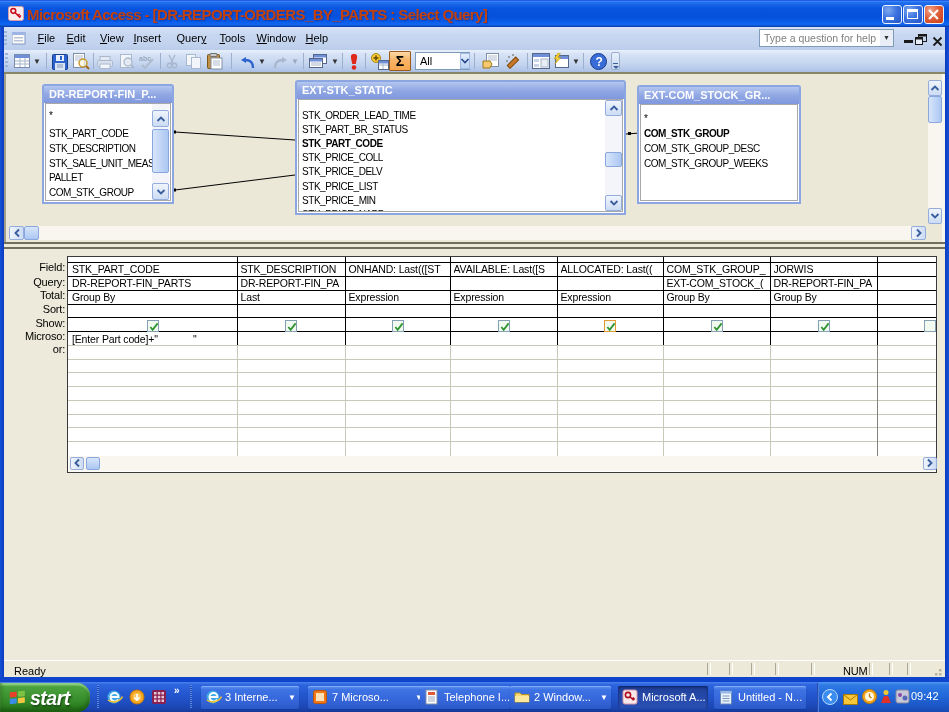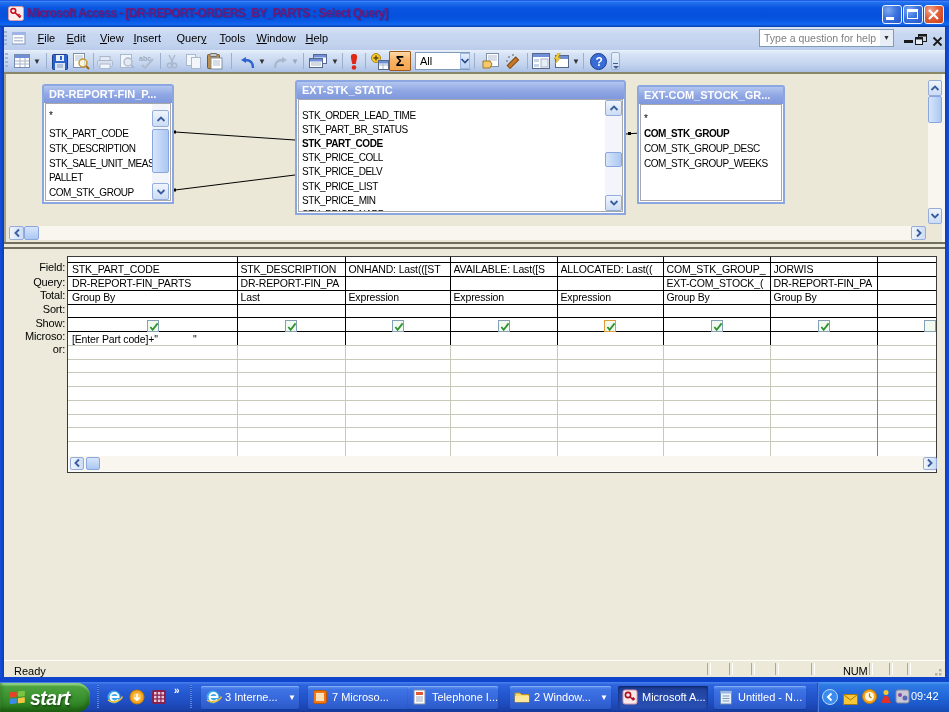--- a/index.html
+++ b/index.html
@@ -1,19 +1,19 @@
 <!DOCTYPE html>
 <html><head><meta charset="utf-8">
 <style>
 html,body{margin:0;padding:0}
 #scr{position:relative;width:949px;height:712px;overflow:hidden;background:#ECE9D8;font-family:"Liberation Sans",sans-serif;-webkit-font-smoothing:antialiased}
 .ab{position:absolute}
 
 #titlebar{left:0;top:0;width:949px;height:27px;background:linear-gradient(180deg,#0831D9 0%,#3E8DF8 4%,#2270EE 9%,#0A55E0 30%,#0550DC 60%,#0A5BE8 80%,#1168F2 90%,#0D50C8 96%,#0639A8 100%)}
-#titletxt{left:27px;top:6px;color:#701a75;font-size:12px;font-weight:bold;letter-spacing:-0.6px;text-shadow:1px 1px 1px #00228866}
+#titletxt{left:27px;top:6px;color:#c2410c;font-size:15px;font-weight:bold;letter-spacing:-0.6px;text-shadow:1px 1px 1px #00228866}
 .wbtn{top:5px;width:20px;height:19px;border-radius:3px;border:1px solid #eaf3ff;box-sizing:border-box}
 .wbtn.blue{background:radial-gradient(circle at 30% 25%,#7FA9EF 0%,#3D74E0 45%,#2254C8 100%)}
 .wbtn.red{background:radial-gradient(circle at 30% 25%,#F2A48C 0%,#E0603A 45%,#C83C16 100%)}
 
 #menubar{left:0;top:27px;width:949px;height:23px;background:linear-gradient(180deg,#D8E3F5 0%,#C9D8F1 30%,#C2D3EE 75%,#BACCEA 100%)}
 .mitem{top:32.3px;font-size:11px;color:#000}
 .mitem u{text-decoration:underline}
 #qbox{left:759px;top:29px;width:135px;height:18px;background:#fff;border:1px solid #7F9DB9;box-sizing:border-box;font-size:10.5px;color:#808080;line-height:16px;padding-left:4px;white-space:nowrap;overflow:hidden}
 #qboxarr{left:880px;top:30px;width:13px;height:16px;background:#E9EDF6;color:#333;font-size:7px;text-align:center;line-height:16px}
 
@@ -311,21 +311,21 @@
     <div class="ab thumb" style="left:0;top:52px;width:17px;height:15px"></div>
     <div class="ab sb" style="left:0;bottom:0;width:17px;height:16px">
             <svg style="position:absolute;left:50%;top:50%;transform:translate(-50%,-50%)" width="10" height="7">
               <path d="M1.5 1.5 L5 5 L8.5 1.5" stroke="#3A5E9E" stroke-width="1.9" fill="none"></path>
             </svg>
           </div>
   </div>
  </div>
 </div>
 
-<div class="ab tbl" style="left:637px;top:85px;width:148px;height:119px">
+<div class="ab tbl" style="left:637px;top:85px;width:164px;height:119px">
  <div class="ab tblt">EXT-COM_STOCK_GR...</div>
  <div class="tbll">
   <div class="fld" style="top:7.5px">*</div>
   <div class="fld" style="top:22.5px;font-weight:bold">COM_STK_GROUP</div>
   <div class="fld" style="top:38px">COM_STK_GROUP_DESC</div>
   <div class="fld" style="top:52.5px">COM_STK_GROUP_WEEKS</div>
  </div>
 </div>
 
 <div class="ab sb" style="left:928px;top:80px;width:14px;height:16px">
@@ -544,21 +544,21 @@
         <div class="tarr">▼</div>
       </div>
 <div class="ab tbtn" style="left:308px;width:118px">
         <div class="ticon"><svg width="16" height="16">
             <rect x="1.5" y="1.5" width="13" height="13" rx="2" fill="#F07818" stroke="#B85808"></rect>
             <rect x="4" y="4" width="8" height="8" fill="#FCE0B8"></rect>
           </svg></div>
         <div class="ttxt">7 Microso...</div>
         <div class="tarr">▼</div>
       </div>
-<div class="ab tbtn" style="left:408px;width:90px">
+<div class="ab tbtn" style="left:420px;width:90px">
         <div class="ticon"><svg width="16" height="16">
             <rect x="2" y="1" width="11" height="14" fill="#fff" stroke="#8090A8"></rect>
             <rect x="4" y="3" width="7" height="3" fill="#E05838"></rect>
             <line x1="4" y1="8" x2="11" y2="8" stroke="#9AA8BE"></line>
             <line x1="4" y1="10" x2="11" y2="10" stroke="#9AA8BE"></line>
             <line x1="4" y1="12" x2="11" y2="12" stroke="#9AA8BE"></line>
           </svg></div>
         <div class="ttxt">Telephone I...</div>
       </div>
 <div class="ab tbtn" style="left:510px;width:101px">

